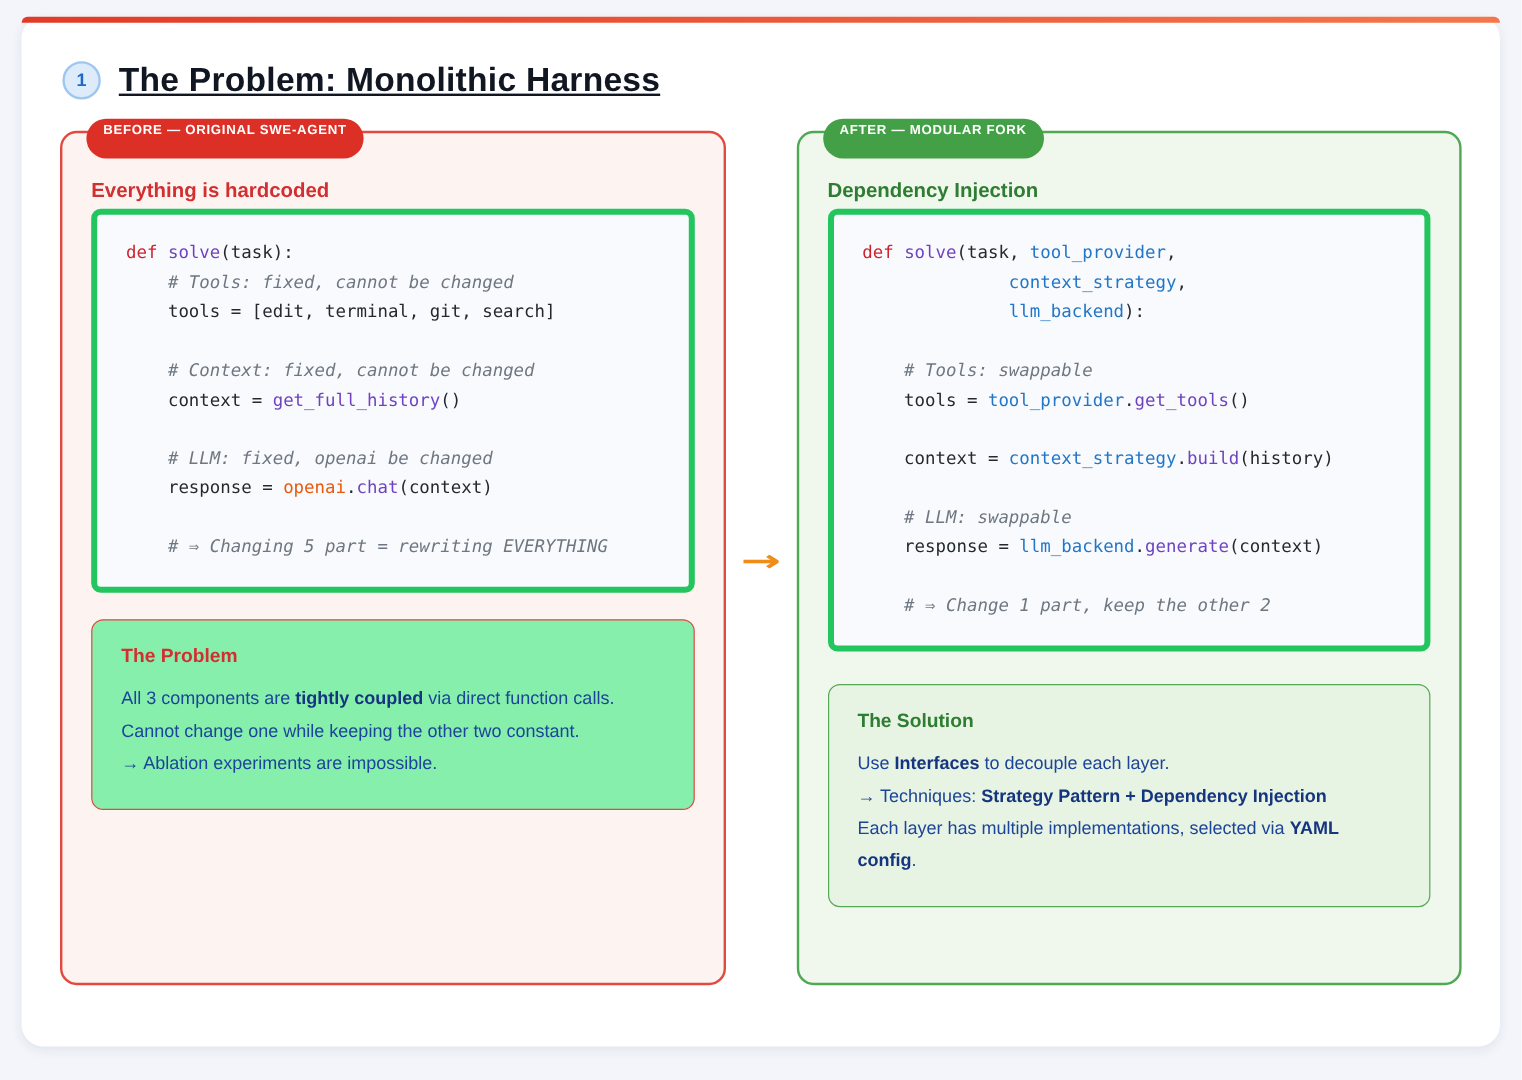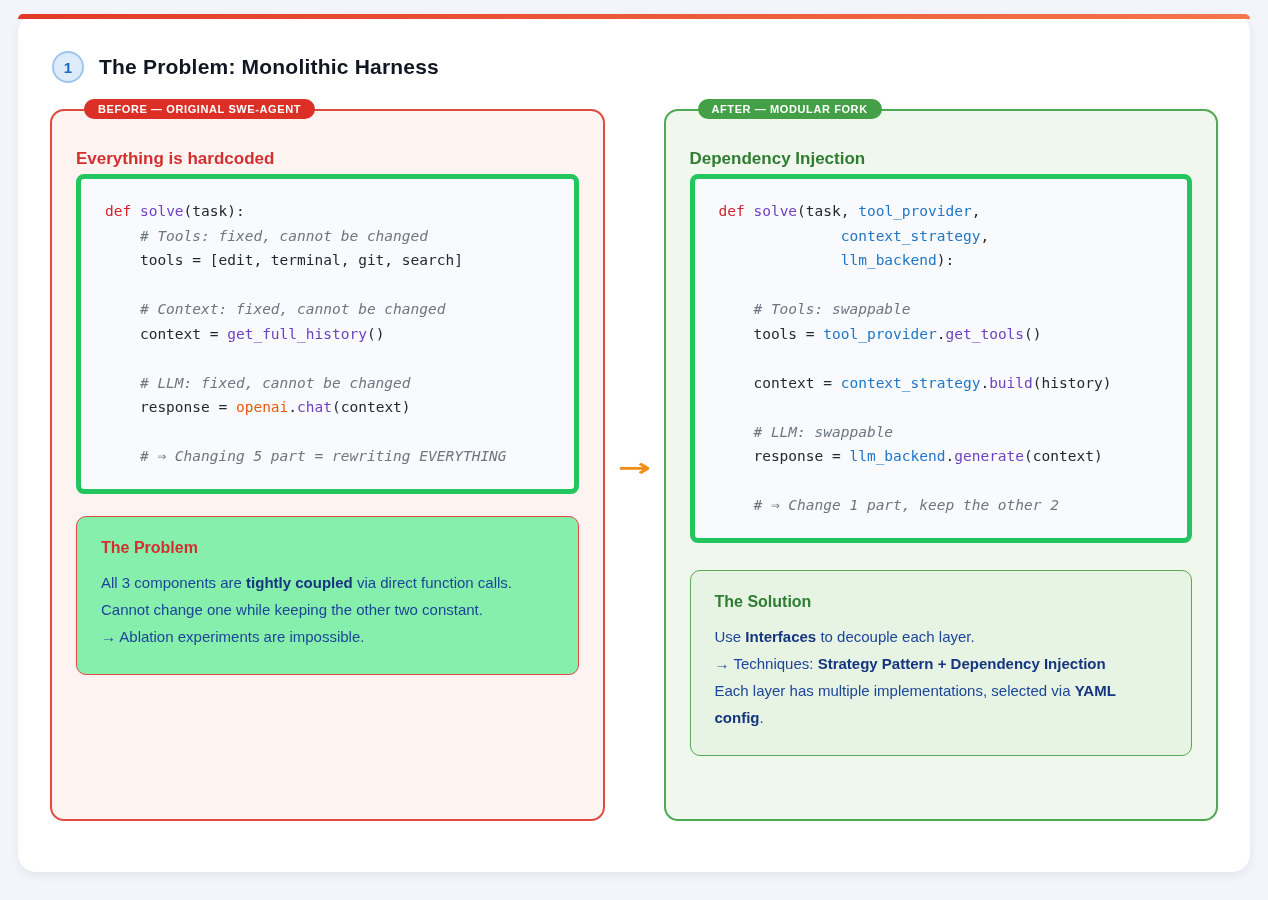--- a/index.html
+++ b/index.html
@@ -23,33 +23,33 @@
   }
   .card-inner{padding:32px 32px 0;}
   
   .title-row{display:flex;align-items:center;gap:15px;margin-left:2px;}
   .step-circle{
     width:28px;height:28px;border-radius:50%;
     background:#ddebfb;border:2px solid #9ec7f0;
     display:flex;align-items:center;justify-content:center;
     color:#1b6ac6;font-weight:700;font-size:15px;
   }
-  .page-title{margin:0;font-size:21px;font-weight:700;color:#111623;letter-spacing:.2px;}
+  .page-title{margin:0;font-size:28px;font-weight:700;color:#111623;letter-spacing:.2px;text-decoration:underline;}
   
   .panels{position:relative;display:flex;gap:59px;margin-top:26px;}
   .panel{
     flex:1;position:relative;border-radius:14px;min-height:712px;
     padding:38px 24px 24px;box-sizing:border-box;
   }
   .panel-before{background:#fdf4f2;border:2px solid #e2493f;}
   .panel-after{background:#f0f7ec;border:2px solid #4fa852;}
   .badge{
-    position:absolute;top:-12px;left:32px;
+    position:absolute;top:-12px;left:20px;
     color:#ffffff;font-size:11px;font-weight:700;letter-spacing:.6px;
-    padding:4px 14px 4px;border-radius:999px;white-space:nowrap;
+    padding:4px 14px 17px;border-radius:999px;white-space:nowrap;
   }
   .badge-red{background:#dc3026;}
   .badge-green{background:#43a047;}
   .panel-heading{margin:0 0 5px;font-size:17px;font-weight:700;}
   .heading-red{color:#d23030;}
   .heading-green{color:#2e7d32;}
   
   .code-block{
     background:#f8fafd;border:5px solid #22c55e;border-radius:8px;
     padding:20px 24px;
@@ -96,21 +96,21 @@
         <div class="badge badge-red">BEFORE — ORIGINAL SWE-AGENT</div>
         <h2 class="panel-heading heading-red">Everything is hardcoded</h2>
         <div class="code-block">
             <div class="code-line"><span class="tok-kw">def</span><span> </span><span class="tok-fn">solve</span><span>(task):</span></div>
             <div class="code-line"><span>    </span><span class="tok-cm"># Tools: fixed, cannot be changed</span></div>
             <div class="code-line"><span>    tools = [edit, terminal, git, search]</span></div>
             <div class="code-line">&nbsp;</div>
             <div class="code-line"><span>    </span><span class="tok-cm"># Context: fixed, cannot be changed</span></div>
             <div class="code-line"><span>    context = </span><span class="tok-fn">get_full_history</span><span>()</span></div>
             <div class="code-line">&nbsp;</div>
-            <div class="code-line"><span>    </span><span class="tok-cm"># LLM: fixed, cannot be changed</span></div>
+            <div class="code-line"><span>    </span><span class="tok-cm"># LLM: fixed, openai be changed</span></div>
             <div class="code-line"><span>    response = </span><span class="tok-mod">openai</span><span>.</span><span class="tok-fn">chat</span><span>(context)</span></div>
             <div class="code-line">&nbsp;</div>
             <div class="code-line"><span>    </span><span class="tok-cm"># ⇒ Changing 5 part = rewriting EVERYTHING</span></div>
           </div>
         <div class="note-box note-red">
           <h3 class="note-heading heading-red">The Problem</h3>
           <div class="note-body">
               <div class="note-line"><span>All 3 components are </span><strong>tightly coupled</strong><span> via direct function calls.</span></div>
               <div class="note-line"><span>Cannot change one while keeping the other two constant.</span></div>
               <div class="note-line"><span>→ Ablation experiments are impossible.</span></div>

